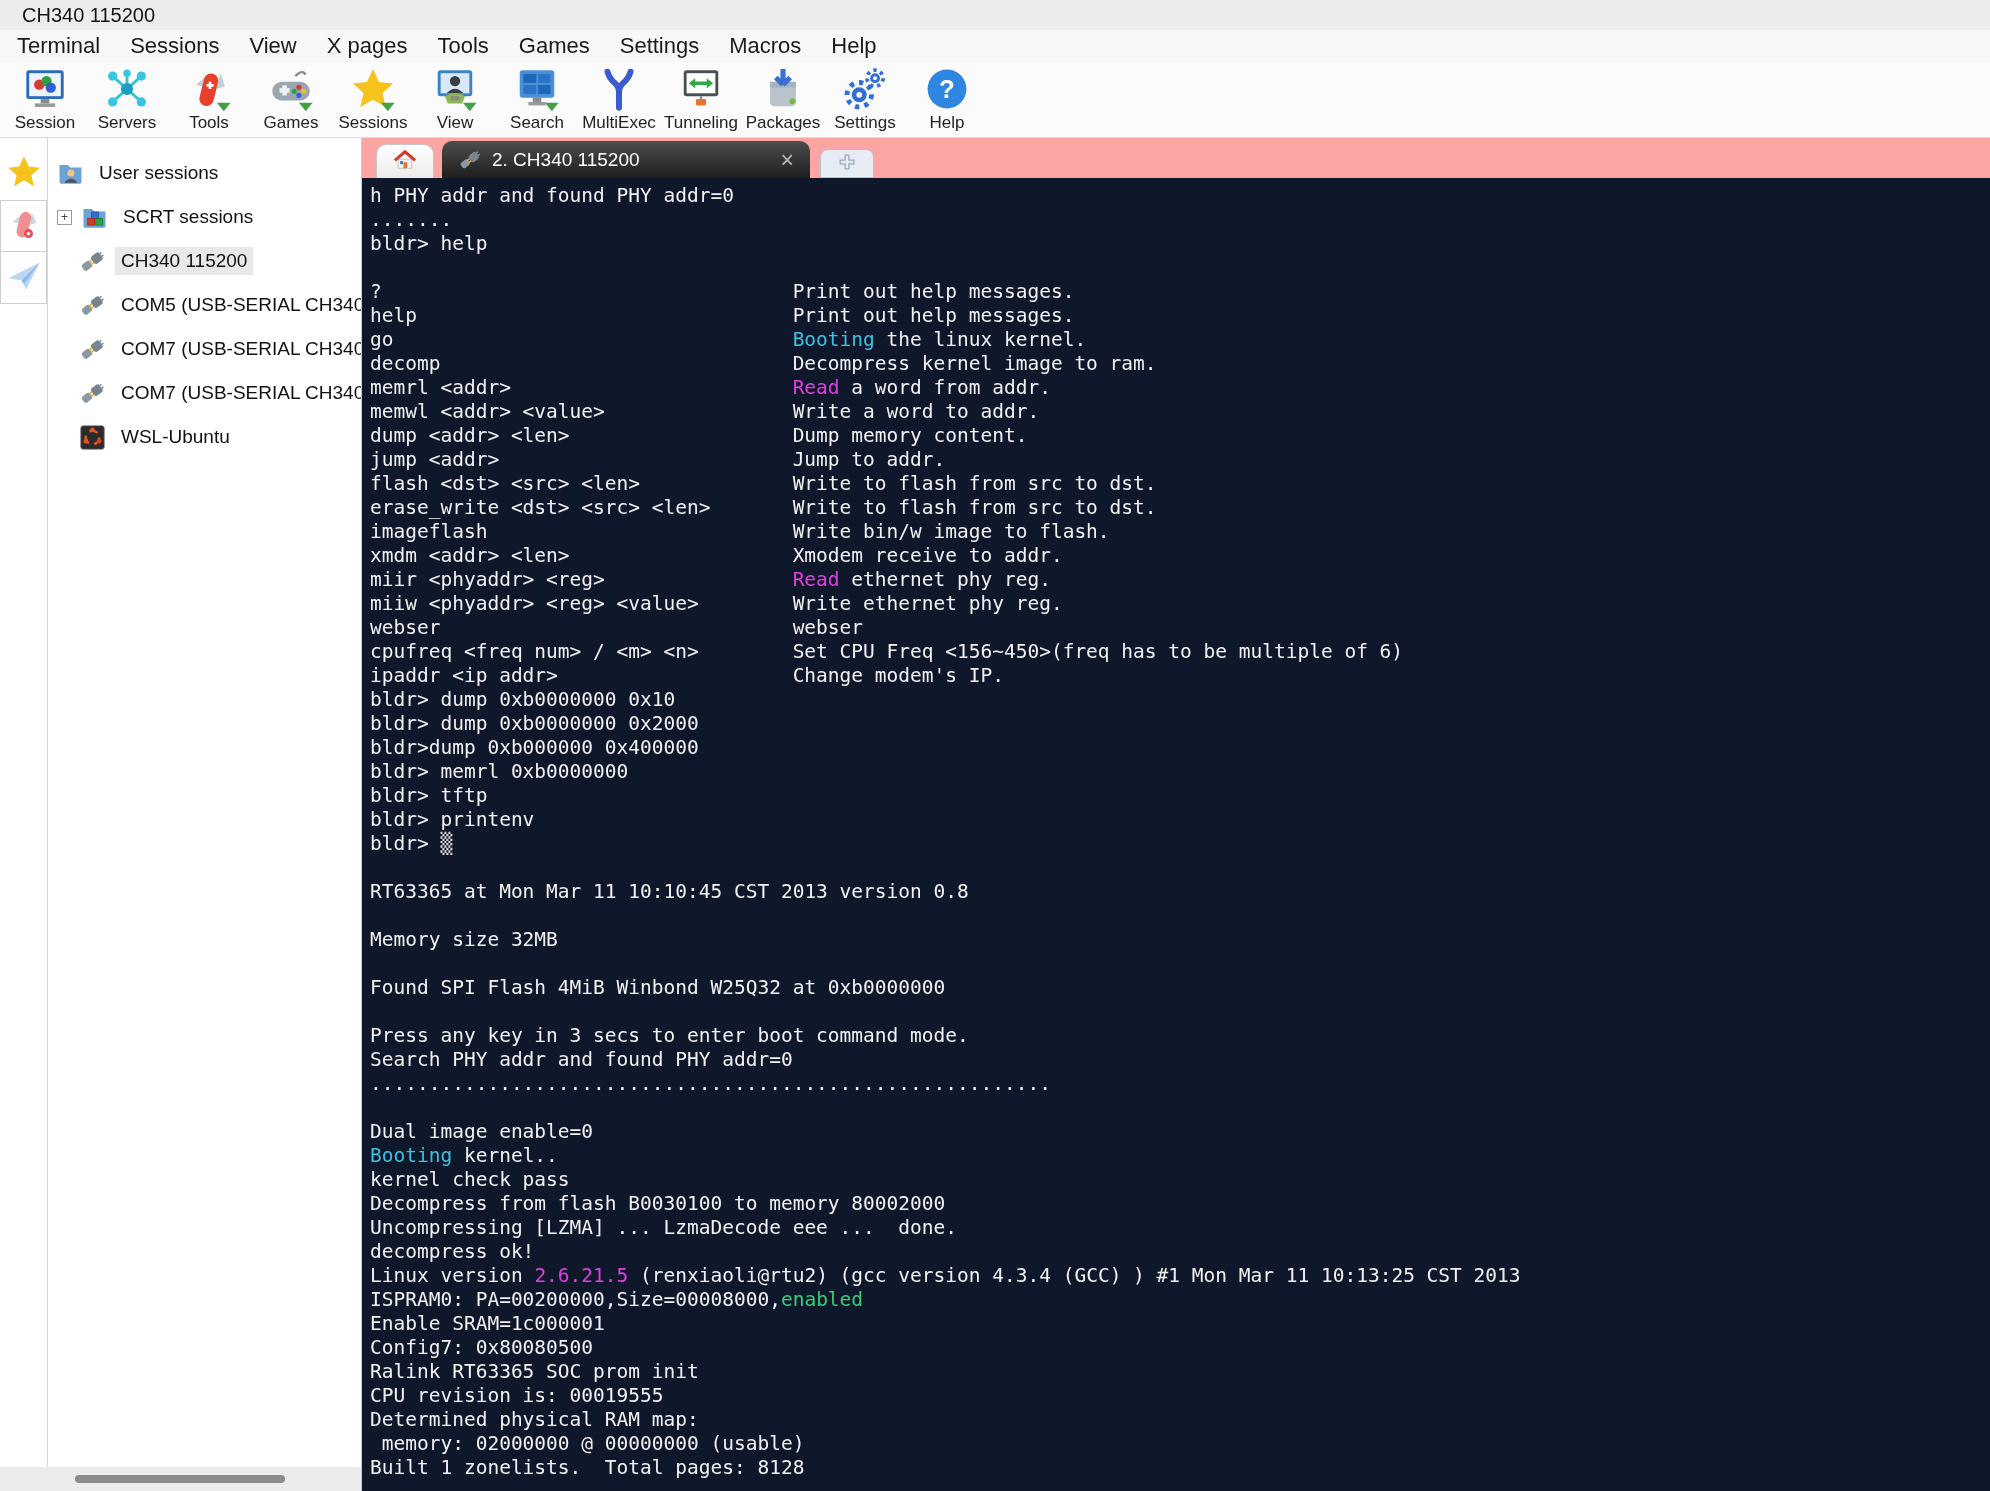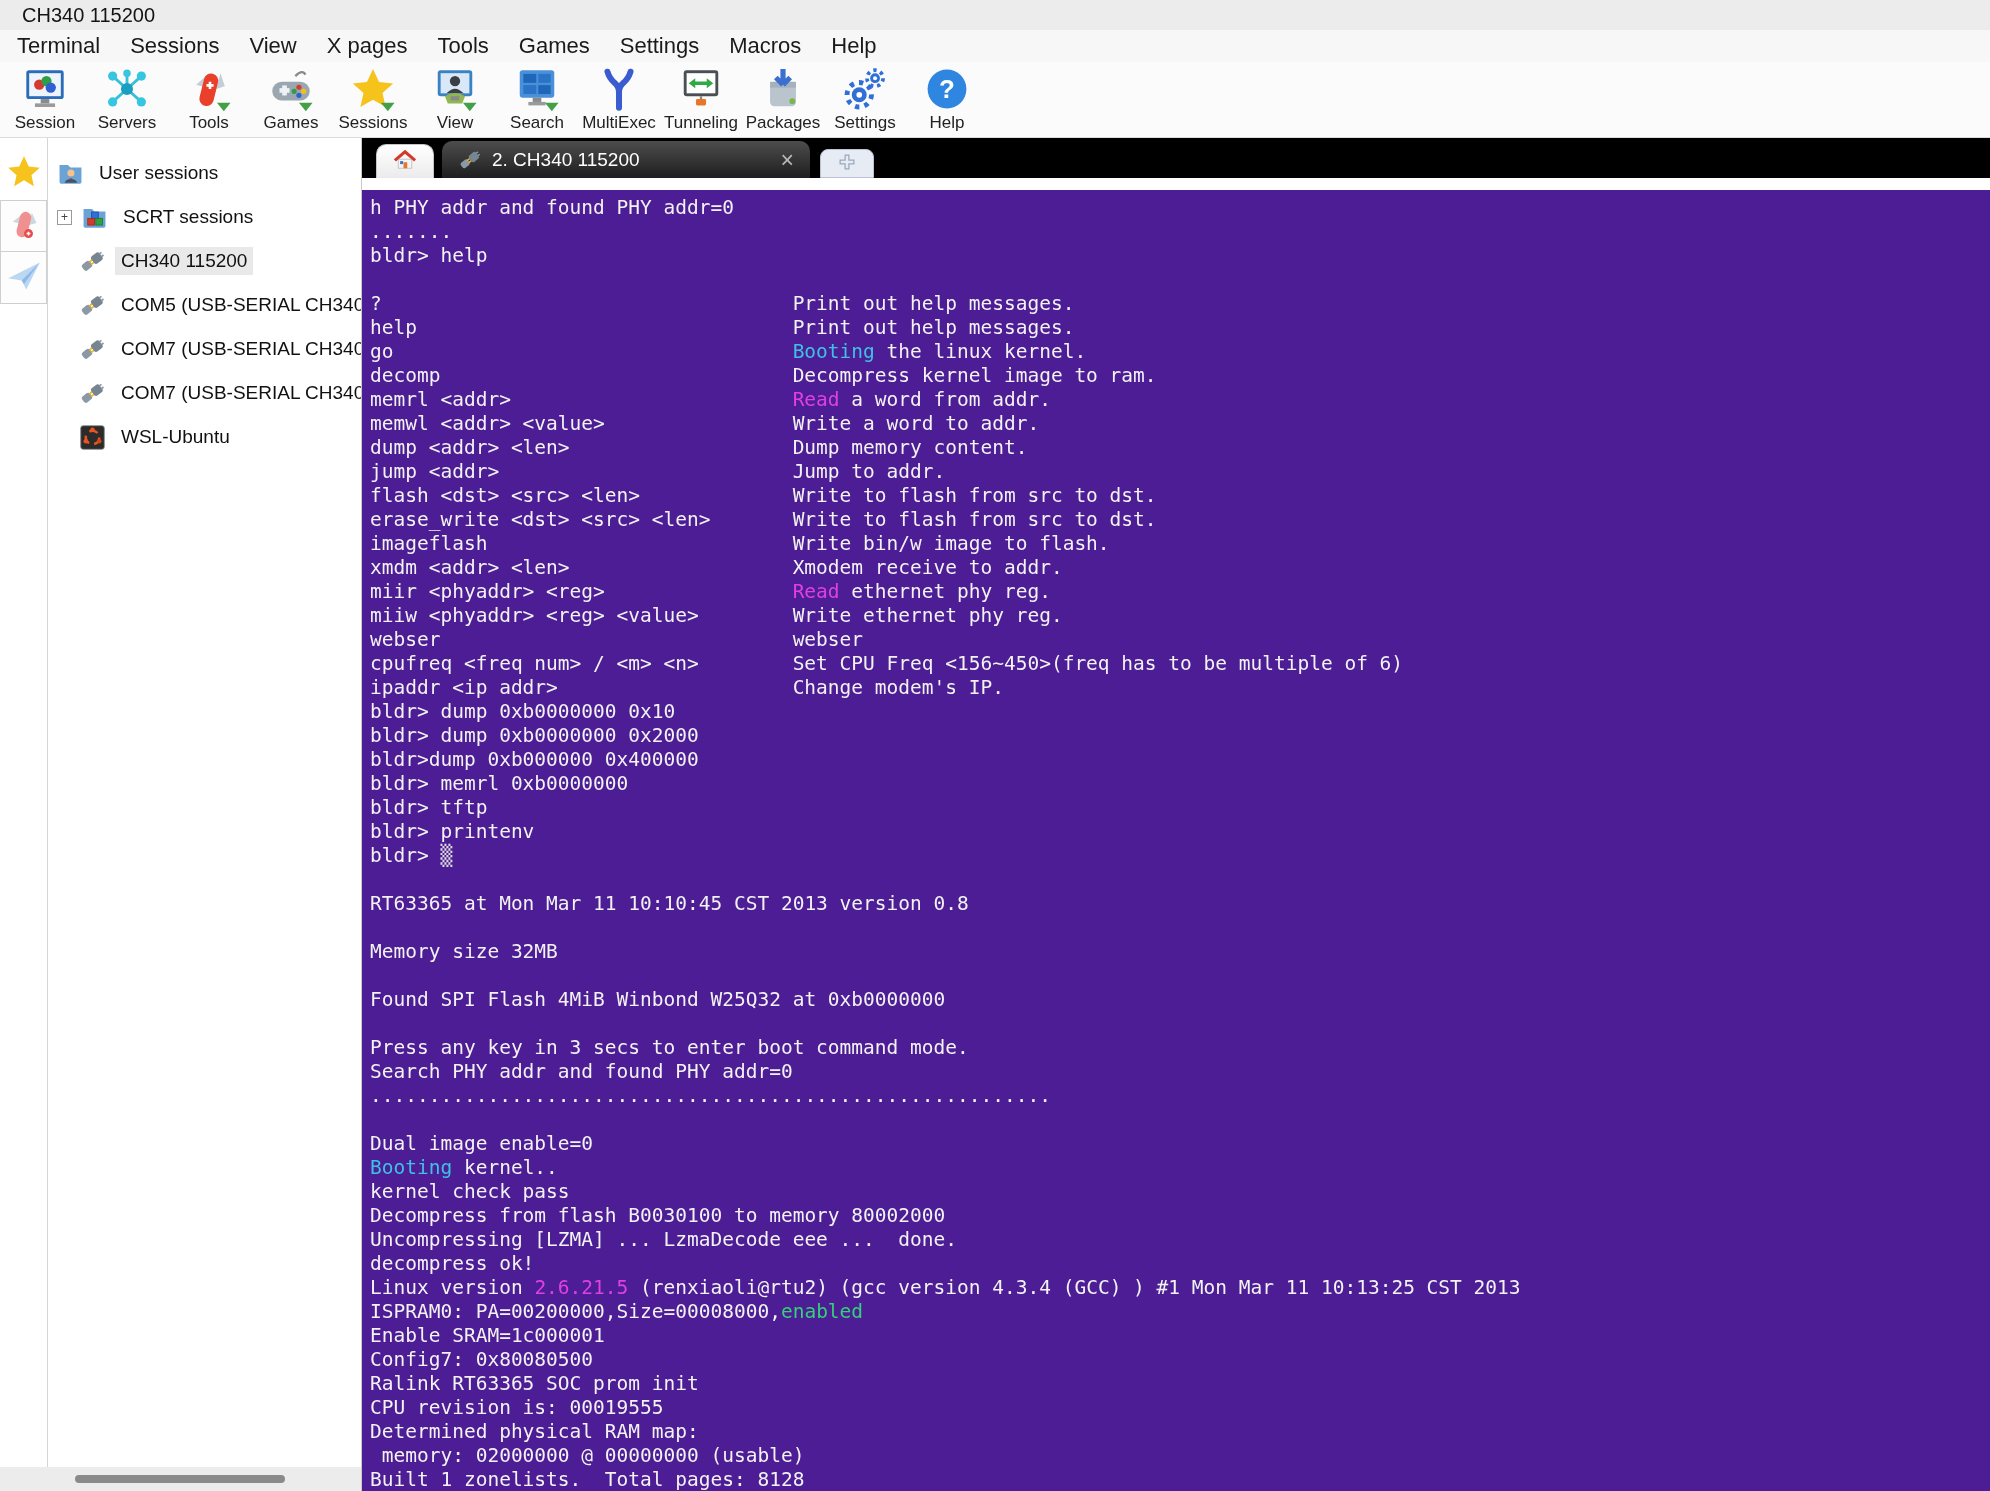--- a/index.html
+++ b/index.html
@@ -48,39 +48,39 @@
     font-size:12px; line-height:13px; text-align:center; color:#444; flex:0 0 auto; }
   .tree-icon svg { width:27px; height:27px; display:block; flex:0 0 auto; }
   .tree-label { padding:3px 6px; }
   .tree-row.selected .tree-label { background:#e9e9e9; }
   .sidebar-scroll { height:24px; background:#ececec; position:relative; }
   .sidebar-scroll .thumb { position:absolute; left:75px; top:8px; width:210px; height:8px;
     background:#8a8a8a; border-radius:4px; }
 
   
   .main { flex:1; display:flex; flex-direction:column; }
-  .tabbar { height:40px; background:#000000; display:flex; align-items:flex-end; padding-left:14px;text-align:right; }
+  .tabbar { height:40px; background:#fca5a5; display:flex; align-items:flex-end; padding-left:14px;text-align:right; }
   .tab-home { width:58px; height:34px; background:linear-gradient(#ffffff,#ebebeb);
     border:1px solid #c6c6c6; border-bottom:none; border-radius:10px 10px 0 0;
     display:flex; align-items:center; justify-content:center; }
   .tab-home svg { width:24px; height:24px; }
   .tab-active { margin-left:8px; width:368px; height:37px;
     background:linear-gradient(#4d4d4d,#1e1e1e); border-radius:10px 10px 0 0;
     color:#fff; display:flex; align-items:center; gap:10px; padding:0 16px; font-size:19px; }
   .tab-active .tab-plug svg { width:24px; height:24px; display:block; }
   .tab-close { margin-left:auto; color:#b9b9b9; font-size:23px; line-height:20px; }
   .tab-new { margin-left:10px; width:54px; height:29px; background:#e7ecf4;
     border:1px solid #b9c3d4; border-radius:8px 8px 0 0; display:flex; align-items:center;
     justify-content:center; }
   .tab-new svg { width:20px; height:20px; }
 
   
-  .terminal { flex:1; background:#4c1d95; padding:6px 0 0 8px; overflow:hidden;
+  .terminal { flex:1; background:#0f172a; padding:6px 0 0 8px; overflow:hidden;
     font-family:"DejaVu Sans Mono", monospace; font-size:19.5px; line-height:24px;
-    color:#f2f2f2; white-space:pre;margin-top:12px; }
+    color:#f2f2f2; white-space:pre; }
   .term-line { height:24px; position:relative; }
   .term-desc { position:absolute; left:36ch; top:0; }
   .c-cyan    { color:#3fc1e3; }
   .c-magenta { color:#e040e0; }
   .c-green   { color:#35d07a; }
   .c-cursor  { color:#d8d8d8; }
 </style>
 </head>
 <body>
 

